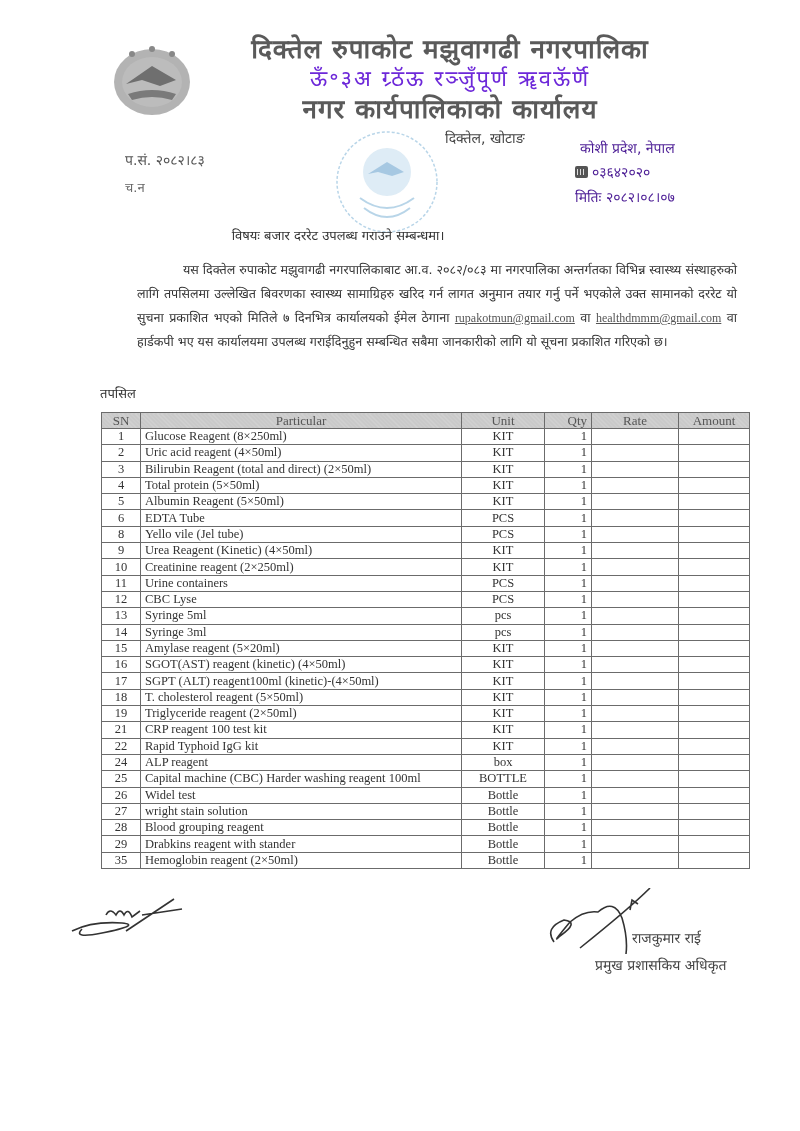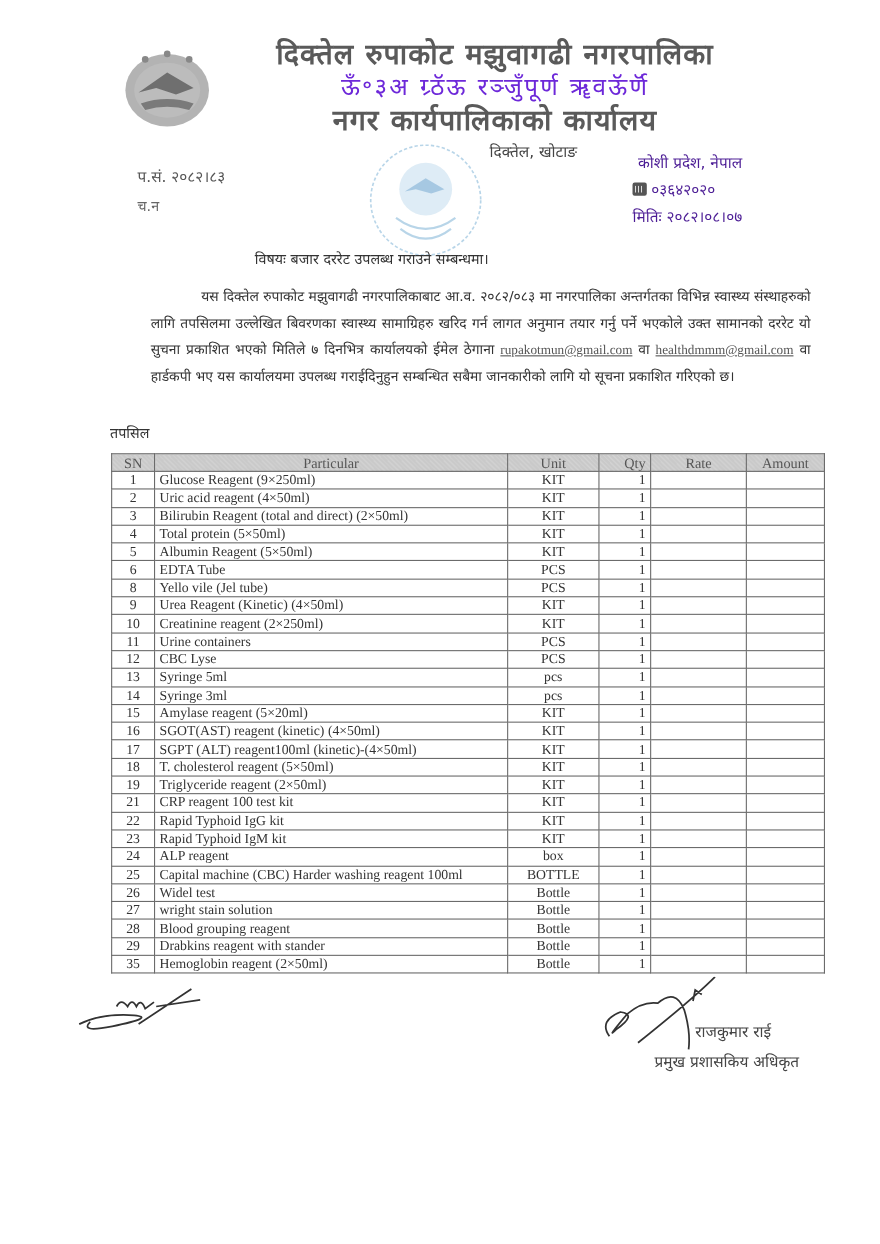--- a/index.html
+++ b/index.html
@@ -107,21 +107,21 @@
       <th class="c-part">Particular</th>
       <th class="c-unit">Unit</th>
       <th class="c-qty">Qty</th>
       <th class="c-rate">Rate</th>
       <th class="c-amt">Amount</th>
     </tr>
   </thead>
   <tbody id="rows">
       <tr>
         <td class="c-sn">1</td>
-        <td class="c-part">Glucose Reagent (9×250ml)</td>
+        <td class="c-part">Glucose Reagent (8×250ml)</td>
         <td class="c-unit">KIT</td>
         <td class="c-qty">1</td>
         <td class="c-rate"></td>
         <td class="c-amt"></td>
       </tr>
       <tr>
         <td class="c-sn">2</td>
         <td class="c-part">Uric acid reagent (4×50ml)</td>
         <td class="c-unit">KIT</td>
         <td class="c-qty">1</td>
@@ -260,28 +260,20 @@
         <td class="c-sn">21</td>
         <td class="c-part">CRP reagent 100 test kit</td>
         <td class="c-unit">KIT</td>
         <td class="c-qty">1</td>
         <td class="c-rate"></td>
         <td class="c-amt"></td>
       </tr>
       <tr>
         <td class="c-sn">22</td>
         <td class="c-part">Rapid Typhoid IgG kit</td>
-        <td class="c-unit">KIT</td>
-        <td class="c-qty">1</td>
-        <td class="c-rate"></td>
-        <td class="c-amt"></td>
-      </tr>
-      <tr>
-        <td class="c-sn">23</td>
-        <td class="c-part">Rapid Typhoid IgM kit</td>
         <td class="c-unit">KIT</td>
         <td class="c-qty">1</td>
         <td class="c-rate"></td>
         <td class="c-amt"></td>
       </tr>
       <tr>
         <td class="c-sn">24</td>
         <td class="c-part">ALP reagent</td>
         <td class="c-unit">box</td>
         <td class="c-qty">1</td>

